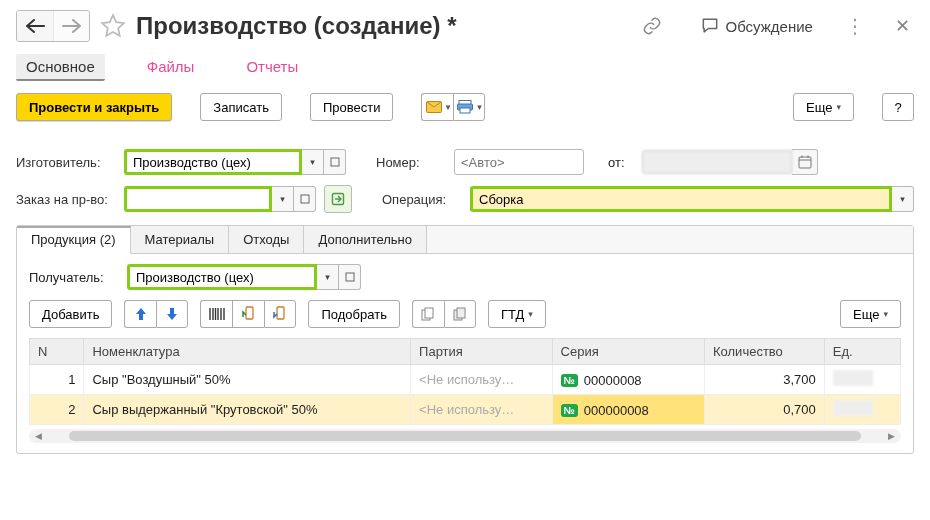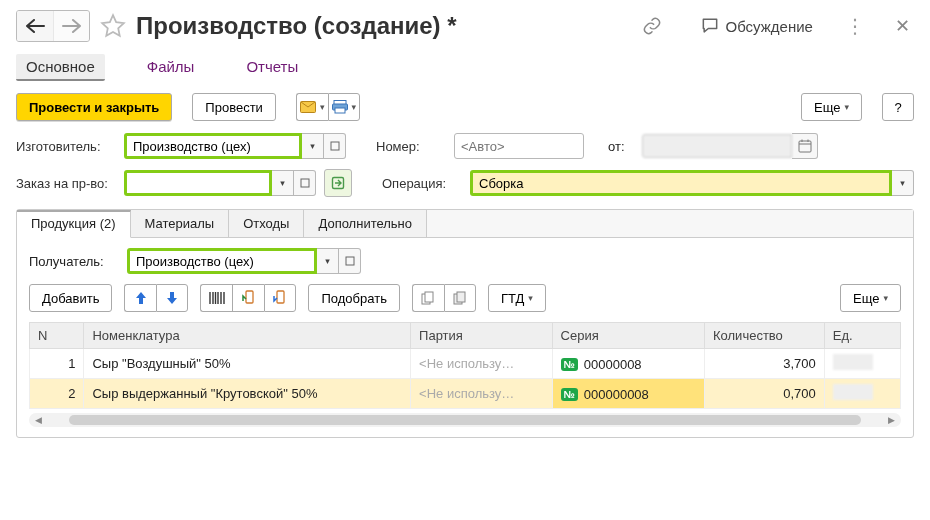--- a/index.html
+++ b/index.html
@@ -70,28 +70,28 @@
     cursor: pointer;
     padding: 4px 10px;
   }
   .section-tab.active {
     background: #eee;
     color: #333;
     border-radius: 2px;
     border-bottom: 2px solid #888;
   }
   .section-tab.link {
-    color: #701a75;
+    color: #ec4899;
   }
 
   .cmdbar {
     display: flex;
     align-items: flex-end;
-    gap: 20px;
-    margin-bottom: 12px;
+    gap: 28px;
+    margin-bottom: 28px;
   }
   .btn {
     height: 28px;
     padding: 0 12px;
     border: 1px solid #aaa;
     border-radius: 3px;
     background: #fff;
     cursor: pointer;
     font-size: 13px;
     display: inline-flex;
@@ -343,20 +343,21 @@
   </div>
 
   <div class="section-tabs">
     <div class="section-tab active">Основное</div>
     <div class="section-tab link">Файлы</div>
     <div class="section-tab link">Отчеты</div>
   </div>
 
   <div class="cmdbar">
     <button class="btn btn-primary">Провести и закрыть</button>
+    <button class="btn">Записать</button>
     <button class="btn">Провести</button>
     <div class="btn-pair">
       <button class="btn btn-icon">
         <svg width="16" height="12" viewBox="0 0 16 12">
             <rect x="0.5" y="0.5" width="15" height="11" rx="1" fill="#f7c948" stroke="#b9861a"></rect>
             <path d="M1 1l7 5 7-5" fill="none" stroke="#b9861a"></path>
           </svg>
         <span class="caret">▾</span>
       </button>
       <button class="btn btn-icon">

